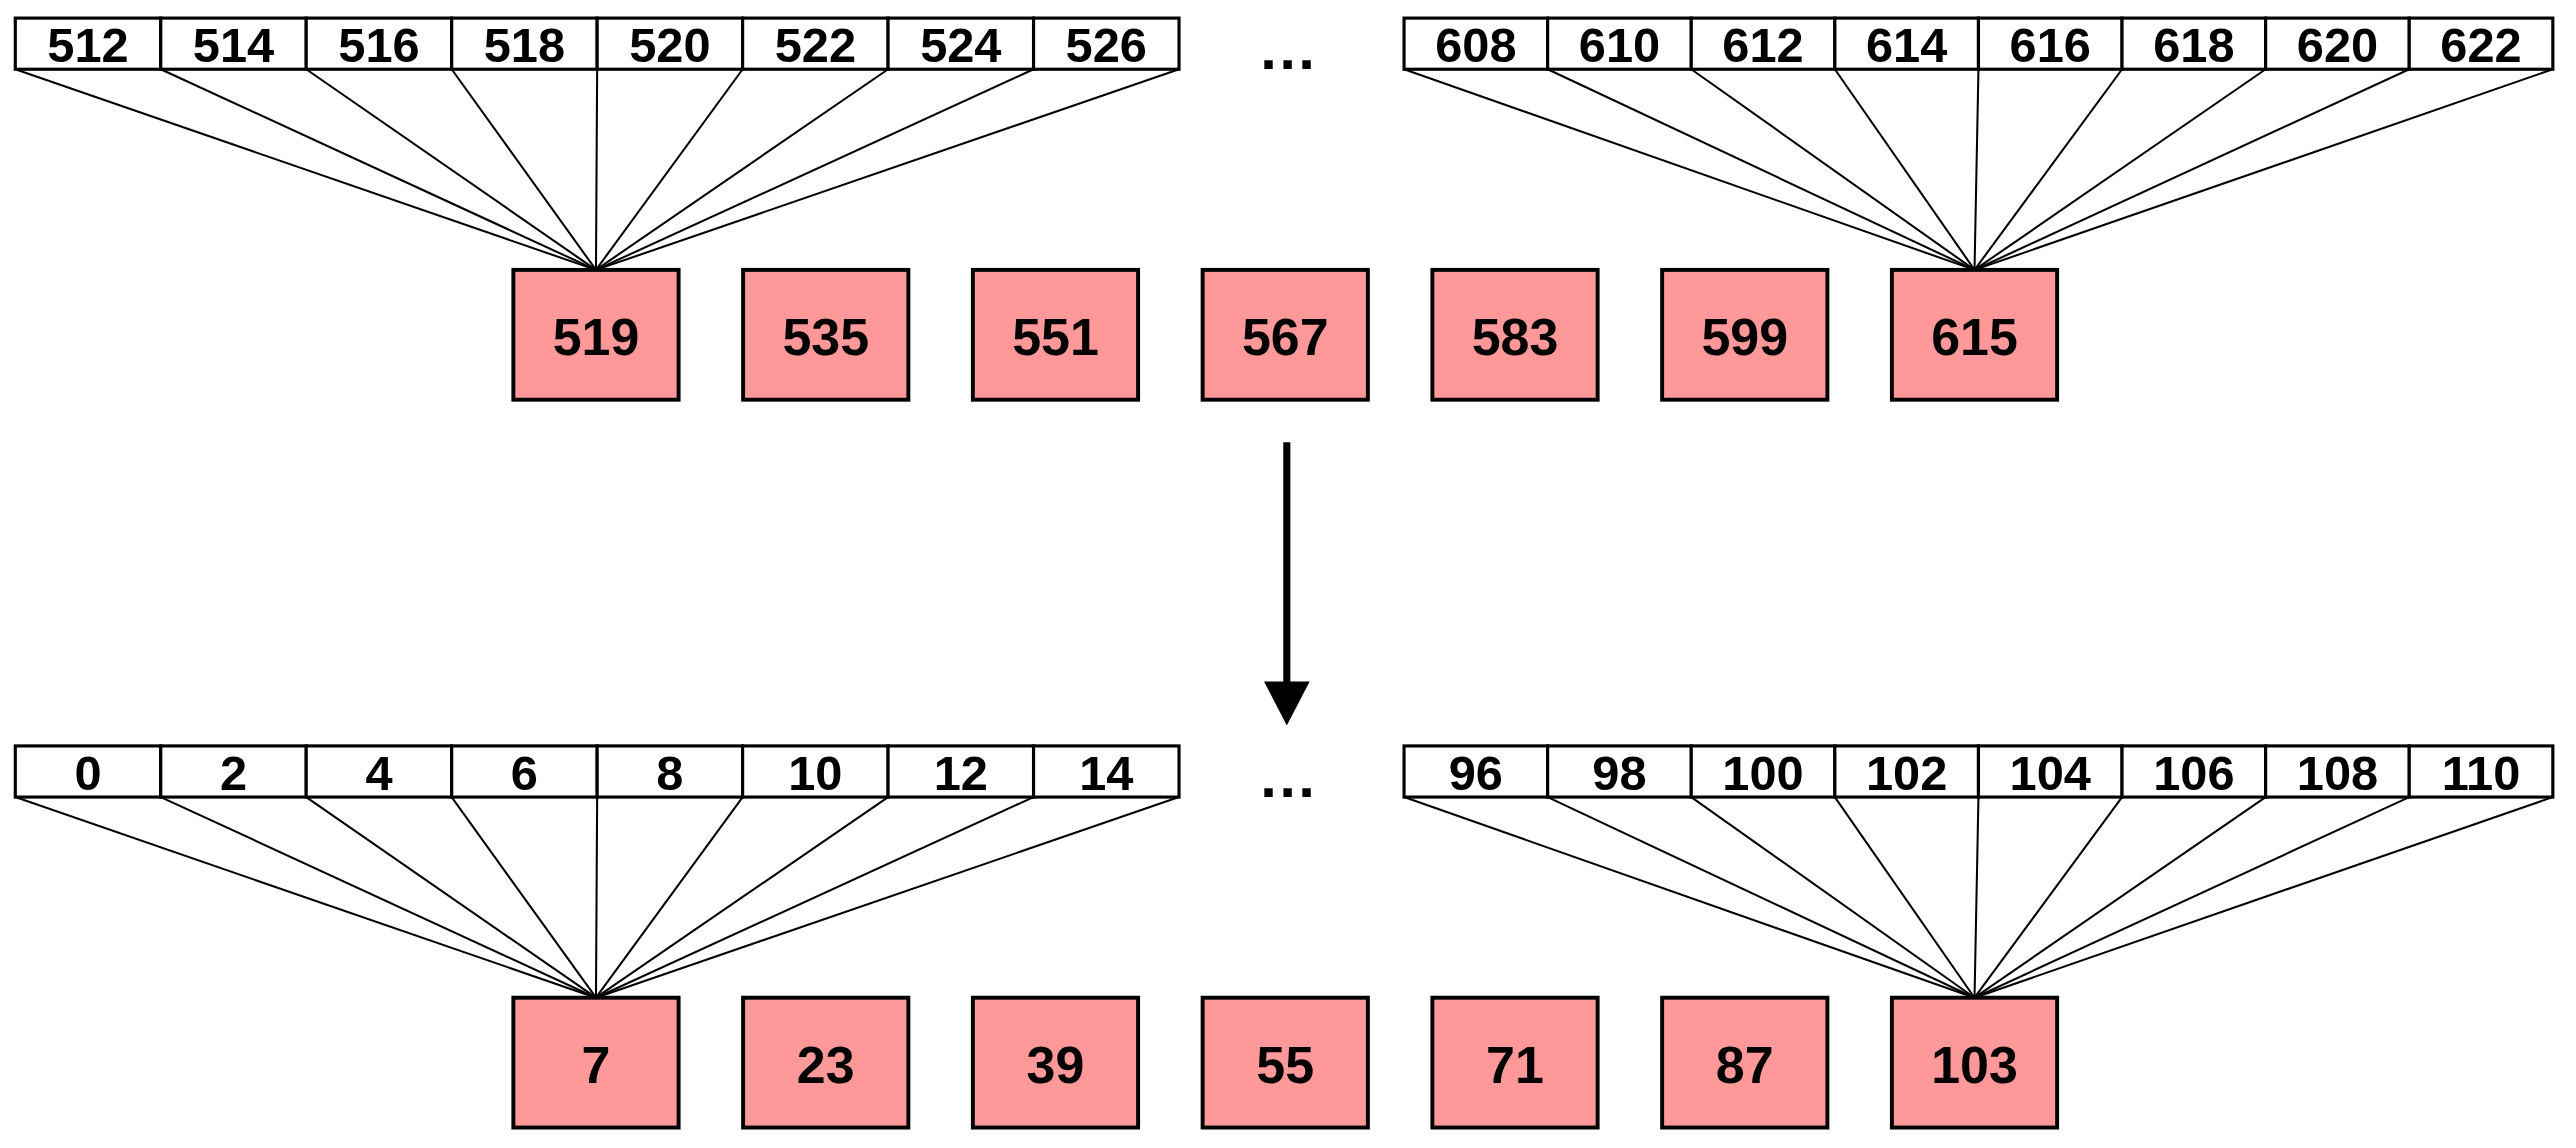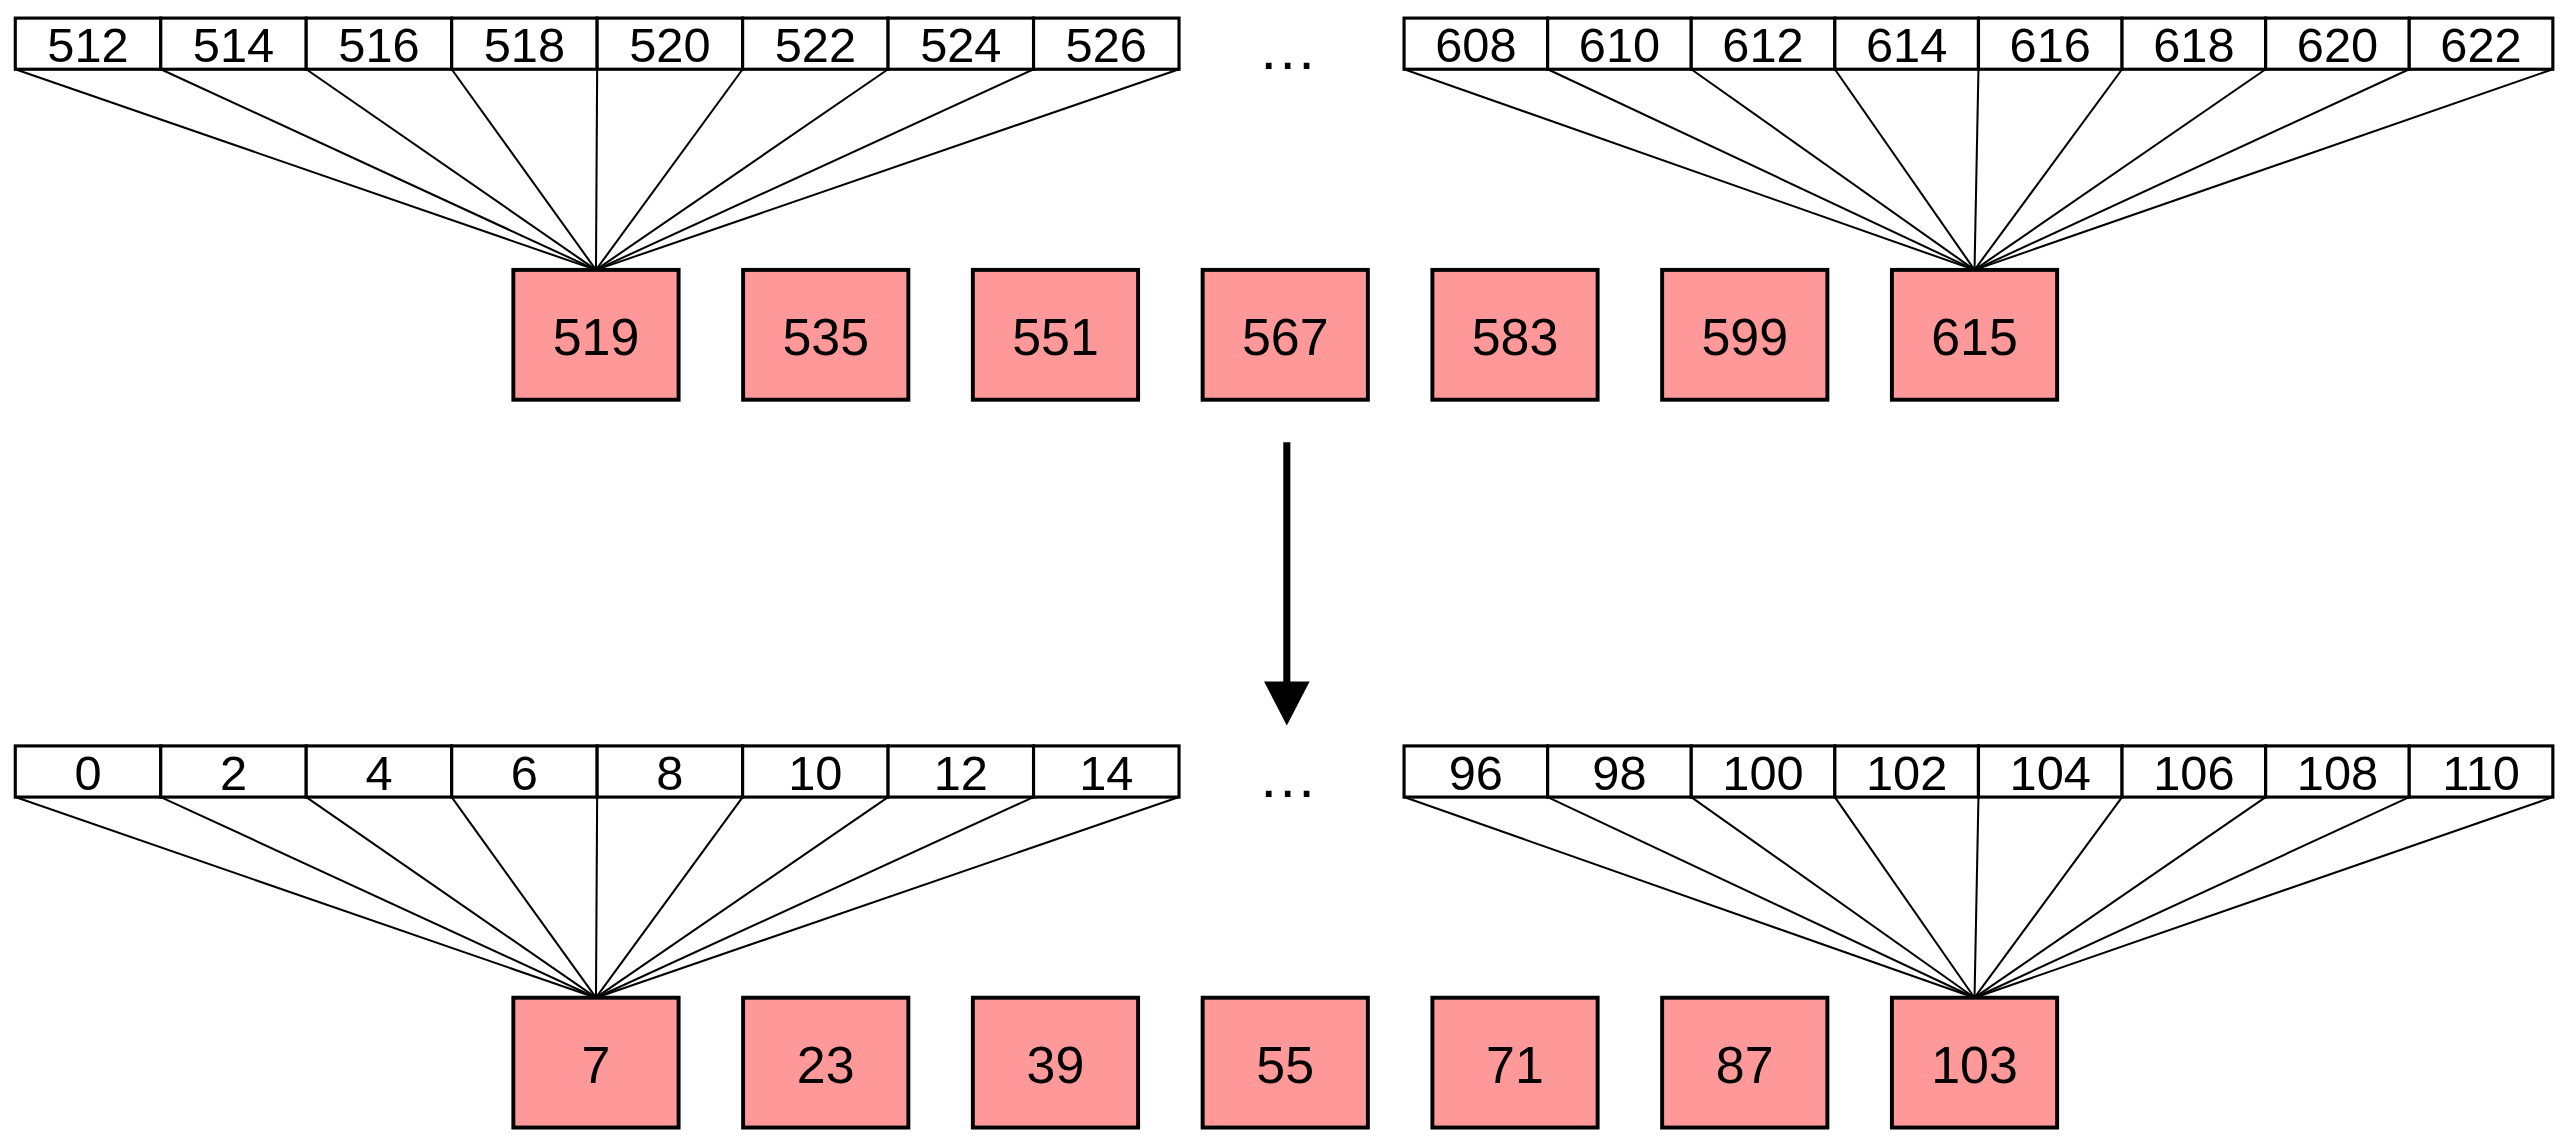--- a/index.html
+++ b/index.html
@@ -11,20 +11,21 @@
   body {
     width: 2576px;
     height: 1148px;
     font-family: "Liberation Sans", sans-serif;
     overflow: hidden;
   }
   #diagram-root {
     position: relative;
     width: 2576px;
     height: 1148px;
+    font-weight: bold;
   }
   svg#diagram-svg {
     display: block;
     width: 2576px;
     height: 1148px;
   }
   .cell-rect {
     fill: #ffffff;
     stroke: #000000;
     stroke-width: 4;

